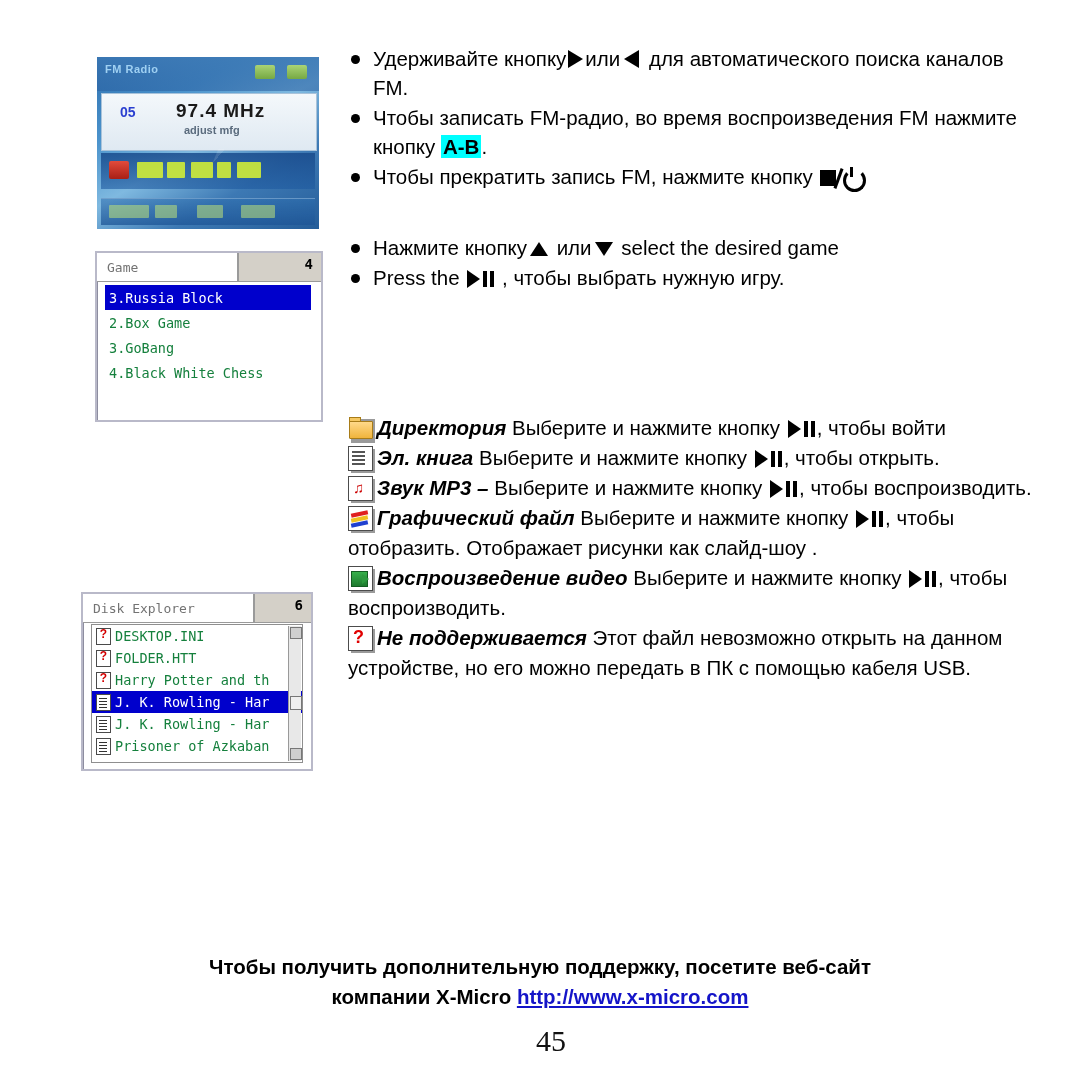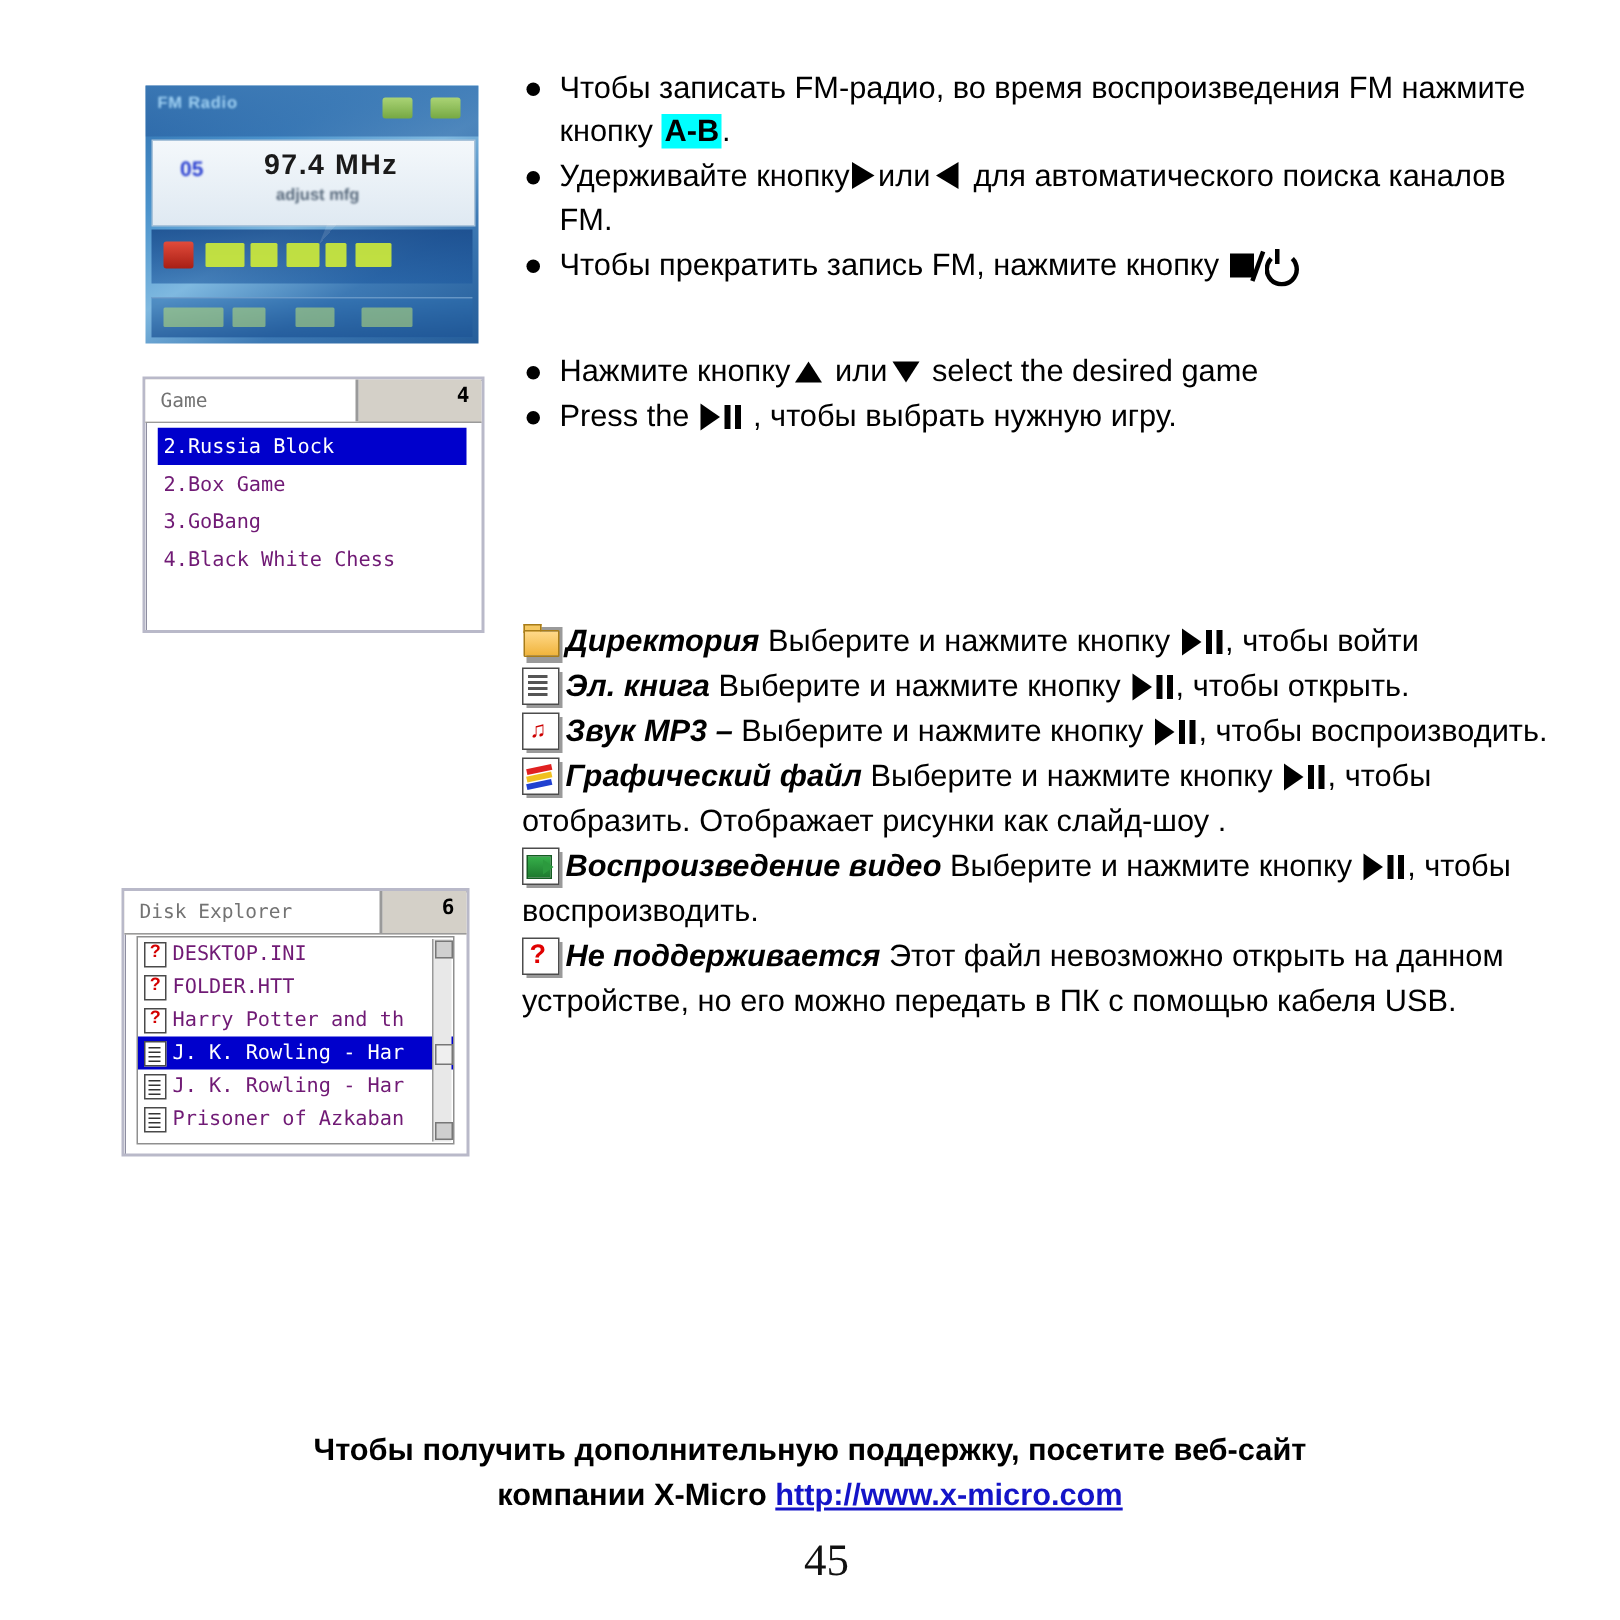--- a/index.html
+++ b/index.html
@@ -55,21 +55,21 @@
   .lcd{background:#ffffff;border:2px solid #b9b9c9;box-shadow:1px 1px 0 #8d8da0 inset;}
   .lcd .tabbar{position:relative;height:28px;background:#d4d0c8;border-bottom:1px solid #9a9a9a;}
   .lcd .tab{position:absolute;left:0;top:0;height:28px;padding:0 10px;background:#ffffff;
     border-right:2px solid #9a9a9a;display:flex;align-items:center;
     font-family:"DejaVu Sans Mono",monospace;font-size:13px;color:#737373;}
   .lcd .tabcount{position:absolute;right:8px;top:3px;font-family:"DejaVu Sans Mono",monospace;
     font-size:14px;font-weight:bold;color:#000;}
   .lcd .listbox{position:absolute;left:6px;right:6px;bottom:6px;top:34px;background:#fff;
     border:1px solid #8f8f8f;overflow:hidden;}
   .lcd .row{display:flex;align-items:center;height:23px;padding-left:4px;
-    font-family:"DejaVu Sans Mono",monospace;font-size:13.5px;color:#701a75;white-space:nowrap;}
+    font-family:"DejaVu Sans Mono",monospace;font-size:13.5px;color:#15803d;white-space:nowrap;}
   .lcd .row.sel{background:#0000cc;color:#ffffff;}
 
   #game-shot{left:95px;top:251px;width:224px;height:167px;}
   #game-shot .tab{width:120px;}
   #game-shot .row{height:25px;}
   #game-shot .listbox{left:8px;right:8px;top:32px;bottom:8px;border:none;}
   #game-shot .row.sel{margin-right:2px;}
 
   #disk-shot{left:81px;top:592px;width:228px;height:175px;}
   #disk-shot .tab{width:150px;}
@@ -192,21 +192,21 @@
       <div class="fm-foot-cell" style="left:140px;width:34px;"></div>
     </div>
   </div>
 
   <div class="shot lcd" id="game-shot">
     <div class="tabbar">
       <div class="tab">Game</div>
       <div class="tabcount">4</div>
     </div>
     <div class="listbox">
-      <div class="row sel">2.Russia Block</div>
+      <div class="row sel">3.Russia Block</div>
       <div class="row">2.Box Game</div>
       <div class="row">3.GoBang</div>
       <div class="row">4.Black White Chess</div>
     </div>
   </div>
 
   <div class="shot lcd" id="disk-shot">
     <div class="tabbar">
       <div class="tab">Disk Explorer</div>
       <div class="tabcount">6</div>
@@ -241,26 +241,26 @@
         <div class="thumb"></div>
         <div class="arr dn"></div>
       </div>
     </div>
   </div>
 
   <div class="txtcol">
 
     <div class="blk">
       <div class="bul">
+        <span>Удерживайте кнопку</span><span class="g g-right"></span><span>или</span><span class="g g-left"></span>
+        <span>для автоматического поиска каналов FM.</span>
+      </div>
+      <div class="bul">
         <span>Чтобы записать FM-радио, во время воспроизведения FM нажмите кнопку</span>
         <span class="ab">A-B</span><span>.</span>
-      </div>
-      <div class="bul">
-        <span>Удерживайте кнопку</span><span class="g g-right"></span><span>или</span><span class="g g-left"></span>
-        <span>для автоматического поиска каналов FM.</span>
       </div>
       <div class="bul">
         <span>Чтобы прекратить запись FM, нажмите кнопку</span>
         <span class="g g-stoppow">
           <i class="sq"></i><i class="sl"></i><i class="pw"></i><i class="pwbar"></i>
         </span>
       </div>
     </div>
 
     <div class="gap-a"></div>

